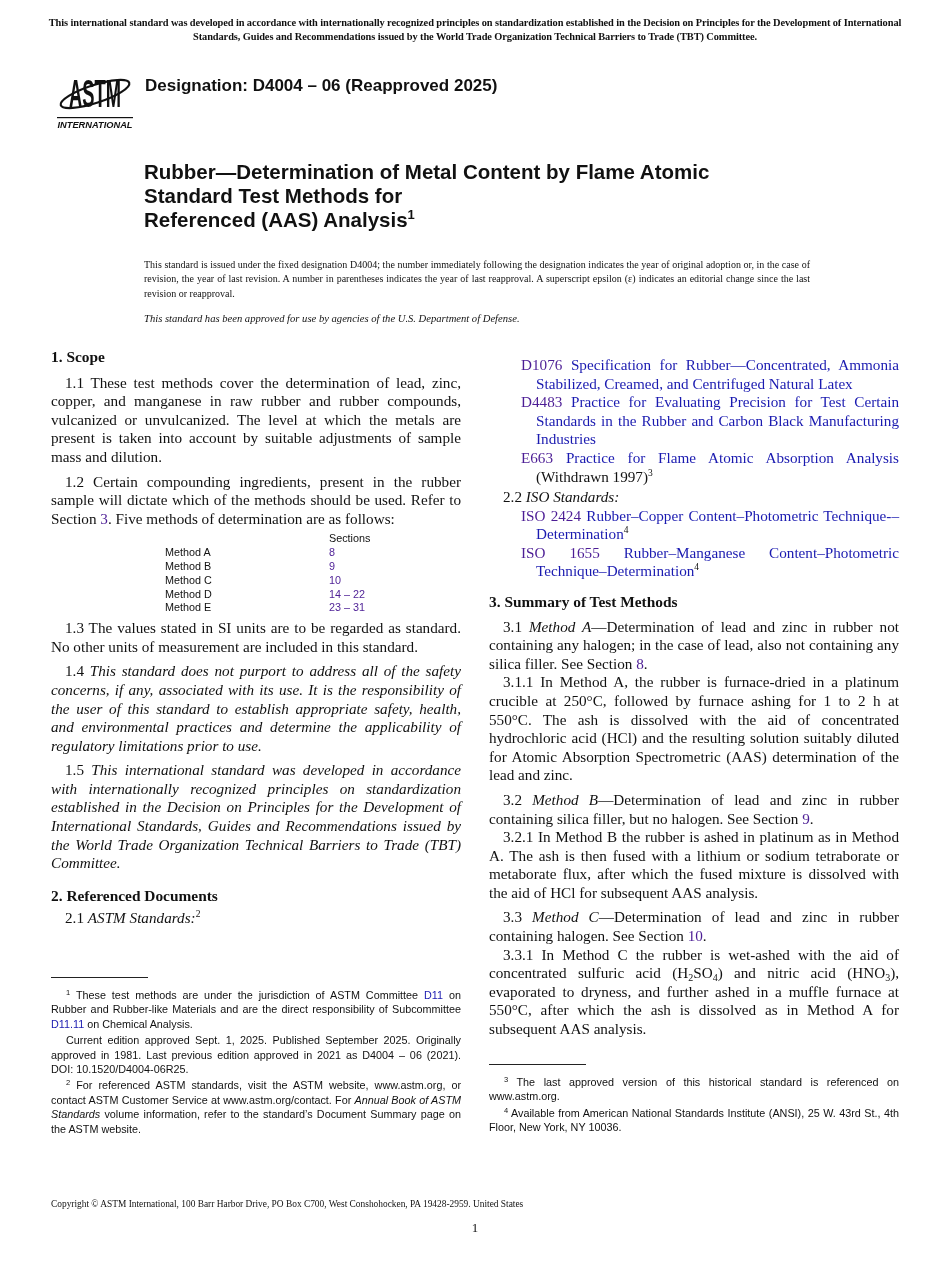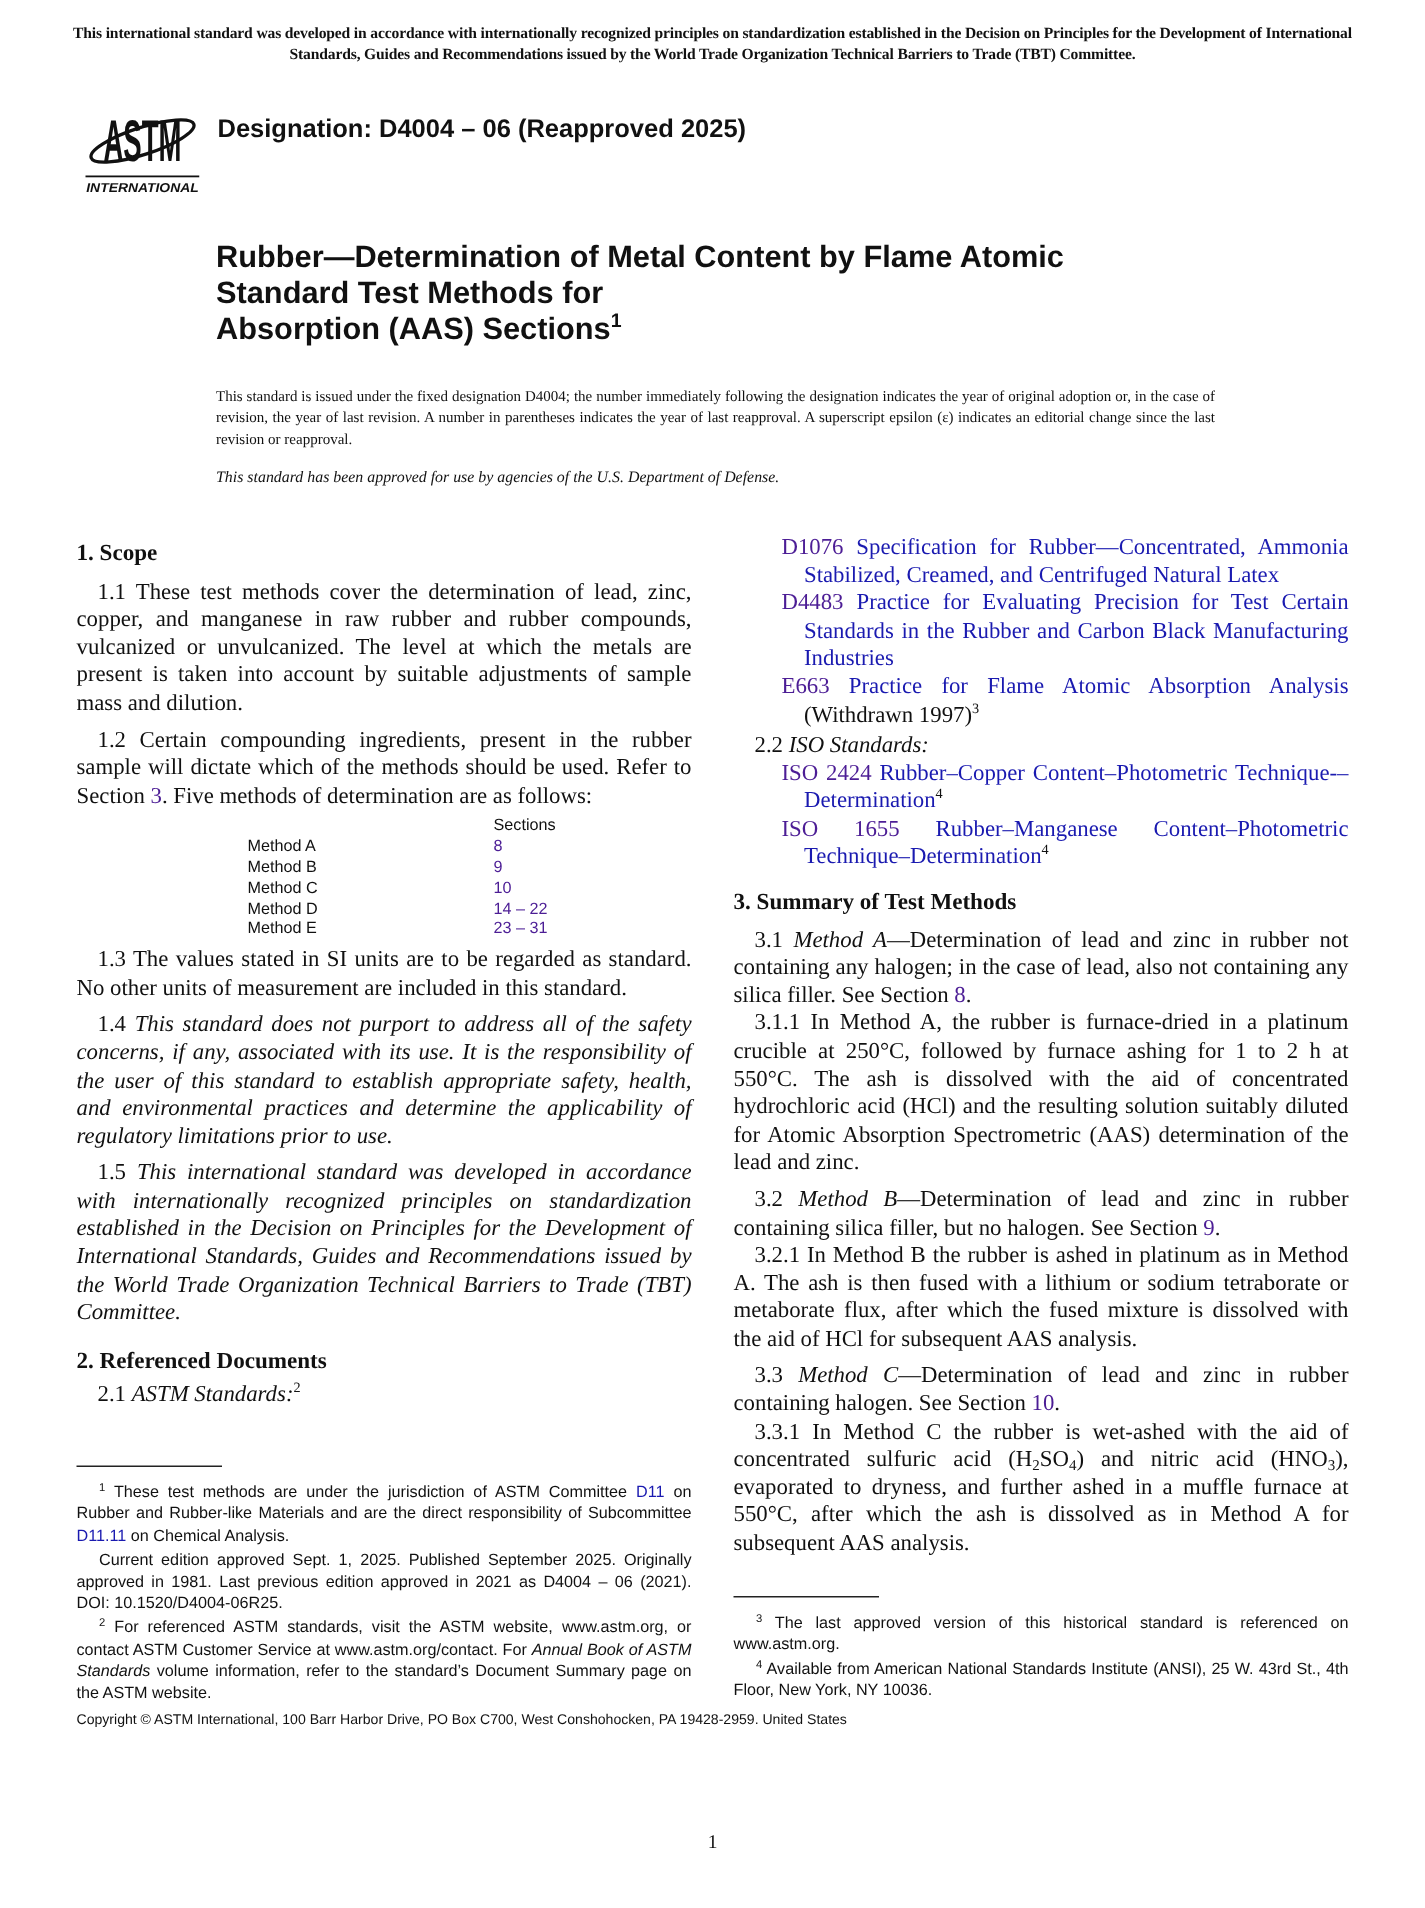--- a/index.html
+++ b/index.html
@@ -11,21 +11,21 @@
   .logo { left: 55px; top: 55px; width: 78px; height: 76px; }
   .designation { left: 145px; top: 76px; font-family: "Liberation Sans", sans-serif; font-weight: bold; font-size: 17px; }
 
   .title { left: 144px; top: 160px; width: 700px; font-family: "Liberation Sans", sans-serif; font-weight: bold; font-size: 20.5px; line-height: 24px; }
   .title sup { font-size: 13px; vertical-align: 8px; line-height: 0; }
 
   .issued { left: 144px; top: 258px; width: 666px; font-family: "Liberation Serif", serif; font-size: 10px; line-height: 14.4px; text-align: justify; }
   .dod { left: 144px; top: 313px; font-family: "Liberation Serif", serif; font-style: italic; font-size: 10.6px; }
 
   .col { font-family: "Liberation Serif", serif; font-size: 15.2px; line-height: 18.6px; text-align: justify; }
-  .col-left { left: 51px; top: 360px; width: 410px; }
+  .col-left { left: 51px; top: 348px; width: 410px; }
   .col-right { left: 489px; top: 356px; width: 410px; }
 
   .h { font-weight: bold; font-size: 15.4px; margin: 0 0 7px 0; }
   .p { margin: 0 0 6px 0; text-indent: 14px; }
   .p.tight { margin-bottom: 0; }
   .it { font-style: italic; }
   .red { color: #4c1d95; }
   .blue { color: #1a1ab0; }
   sup.fn { font-size: 9.5px; vertical-align: 6px; line-height: 0; }
   sub.s { font-size: 10px; vertical-align: -3px; line-height: 0; }
@@ -34,21 +34,21 @@
   .methods-table td, .methods-table th { padding: 0; font-weight: normal; text-align: left; margin-top: 25px; }
   .methods-table .mcol { width: 164px; }
 
   .ref { padding-left: 31px; text-indent: -15px; margin: 0; text-align: justify; }
 
   .fn-rule { width: 97px; height: 1px; background: #222; }
   .footnotes { font-family: Liberation Sans, sans-serif; font-size: 10.8px; line-height: 14.4px; text-align: justify; }
   .footnotes p { margin: 0 0 2px 0; text-indent: 15px; }
   .footnotes sup { font-size: 7.5px; vertical-align: 4px; line-height: 0; }
 
-  .copyright { left: 51px; top: 1140px; font-family: Liberation Sans, sans-serif; font-size: 9.4px; }
+  .copyright { left: 51px; top: 1199px; font-family: Liberation Serif, serif; font-size: 9.4px; }
   .page-num { left: 0; width: 950px; top: 1220px; text-align: center; font-family: "Liberation Serif", serif; font-size: 13px; }
 </style>
 </head>
 <body>
 
 <div class="abs top-notice">This international standard was developed in accordance with internationally recognized principles on standardization established in the Decision on Principles for the Development of International Standards, Guides and Recommendations issued by the World Trade Organization Technical Barriers to Trade (TBT) Committee.</div>
 
 <div class="abs logo">
   <svg width="78" height="76" viewBox="0 0 78 76">
     <ellipse cx="40" cy="39" rx="36" ry="9" fill="none" stroke="#111" stroke-width="2.2" transform="rotate(-18 40 39)"></ellipse>
@@ -56,21 +56,21 @@
     <rect x="2" y="62" width="76" height="1.2" fill="#111"></rect>
     <text x="40" y="73" text-anchor="middle" font-family="Liberation Sans, sans-serif" font-style="italic" font-weight="bold" font-size="8.6" textLength="75" lengthAdjust="spacingAndGlyphs" fill="#111">INTERNATIONAL</text>
   </svg>
 </div>
 
 <div class="abs designation">Designation: D4004 – 06 (Reapproved 2025)</div>
 
 <div class="abs title">
   <div>Rubber—Determination of Metal Content by Flame Atomic</div>
   <div>Standard Test Methods for</div>
-  <div><span>Absorption (AAS) Sections</span><sup>1</sup></div>
+  <div><span>Referenced (AAS) Analysis</span><sup>1</sup></div>
 </div>
 
 <div class="abs issued">This standard is issued under the fixed designation D4004; the number immediately following the designation indicates the year of original adoption or, in the case of revision, the year of last revision. A number in parentheses indicates the year of last reapproval. A superscript epsilon (ε) indicates an editorial change since the last revision or reapproval.</div>
 <div class="abs dod">This standard has been approved for use by agencies of the U.S. Department of Defense.</div>
 
 <div class="abs col col-left">
   <div class="h">1. Scope</div>
   <p class="p">1.1 These test methods cover the determination of lead, zinc, copper, and manganese in raw rubber and rubber compounds, vulcanized or unvulcanized. The level at which the metals are present is taken into account by suitable adjustments of sample mass and dilution.</p>
   <p class="p tight"><span>1.2 Certain compounding ingredients, present in the rubber sample will dictate which of the methods should be used. Refer to Section </span><span class="red">3</span><span>. Five methods of determination are as follows:</span></p>
 

